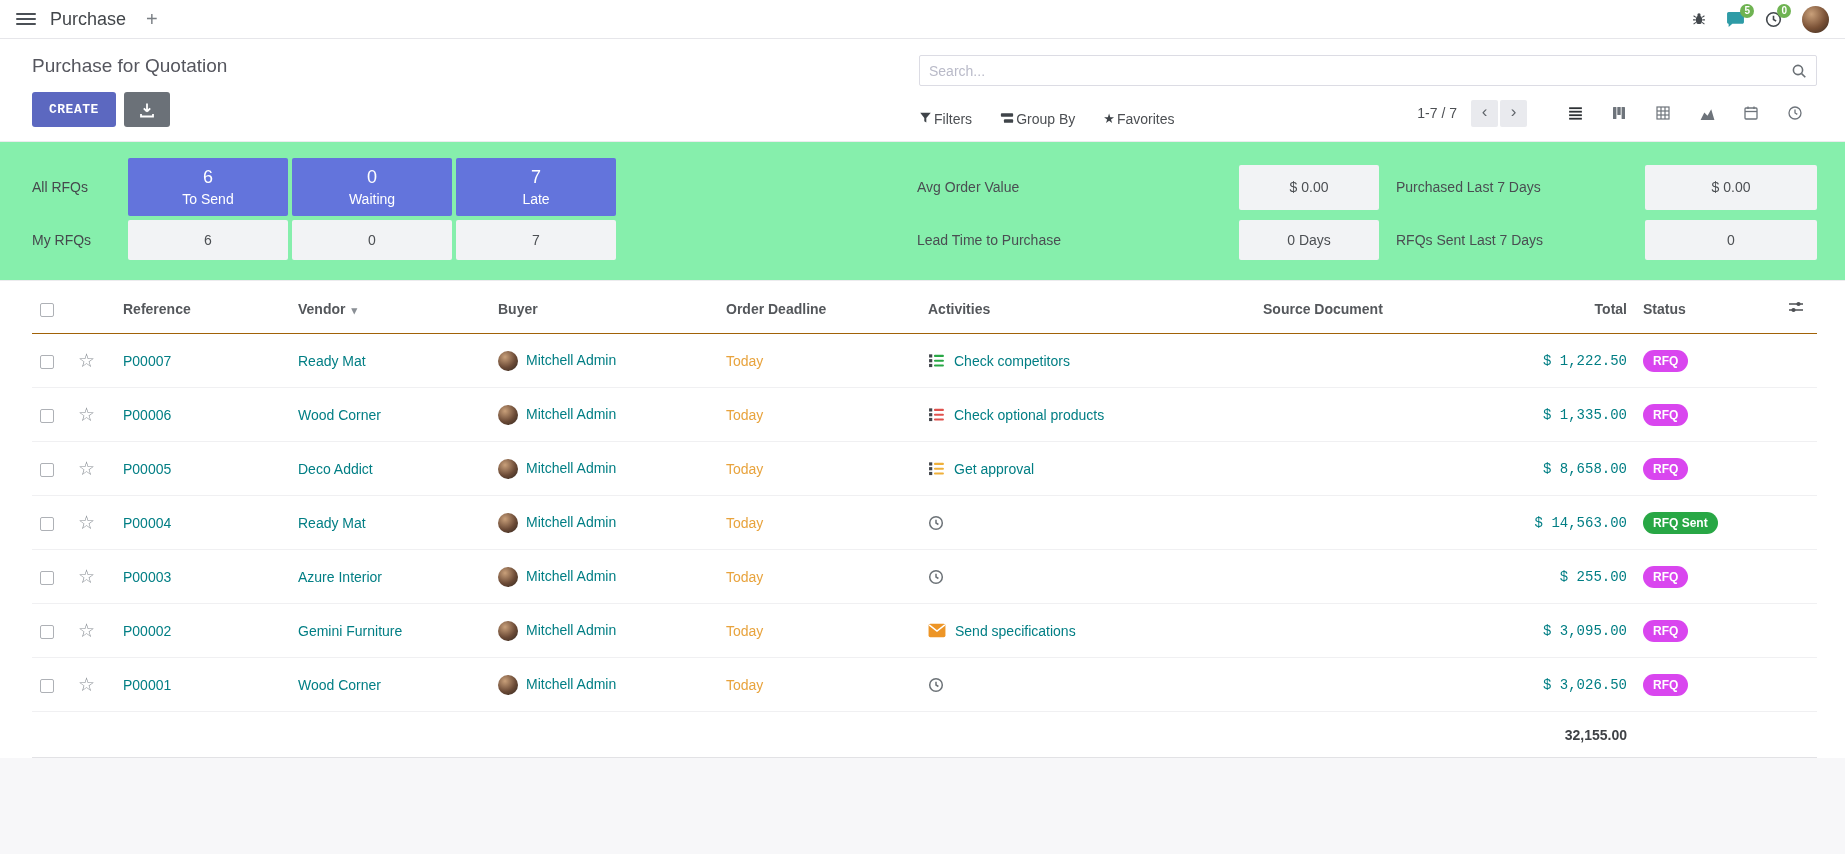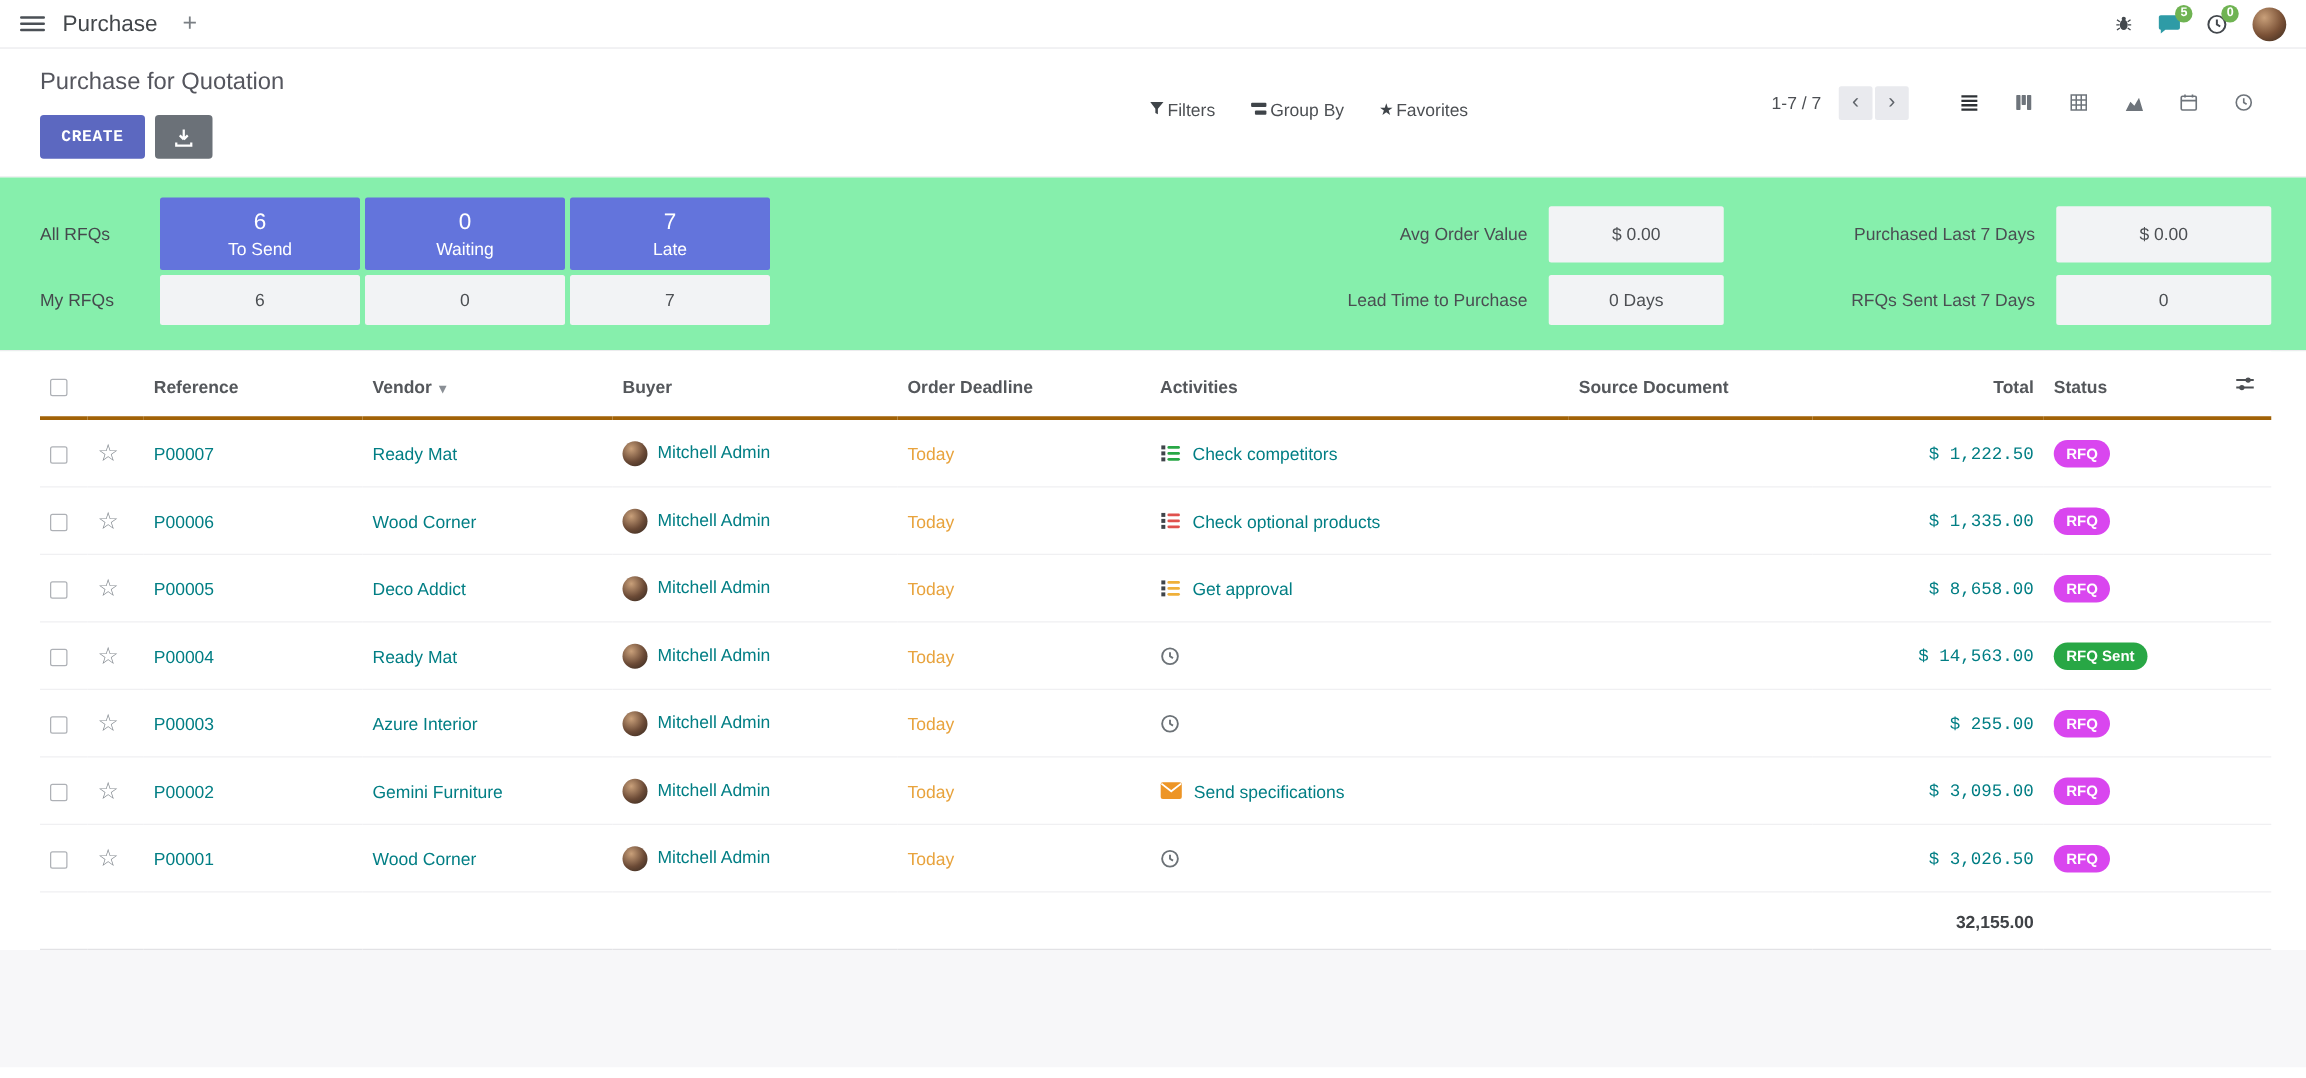--- a/index.html
+++ b/index.html
@@ -48,29 +48,29 @@
   .dash-left { display:grid; grid-template-columns:92px 160px 160px 160px; grid-template-rows:58px 40px; gap:4px; align-items:stretch; }
   .dash-label { align-self:center; font-size:14px; color:#45494d; }
   .dash-card { background:#6374dc; color:#fff; border-radius:2px; display:flex; flex-direction:column; align-items:center;
     justify-content:center; gap:3px; cursor:pointer; }
   .dash-card .count { font-size:18px; }
   .dash-card .clabel { font-size:14px; }
   .dash-my { background:#f2f3f5; border-radius:2px; display:flex; align-items:center; justify-content:center;
     font-size:14px; color:#4c4f53; cursor:pointer; }
   .dash-right { margin-left:auto; display:grid; grid-template-columns:1fr 140px 232px 172px; grid-template-rows:58px 40px;
     column-gap:17px; row-gap:4px; align-items:center; width:900px; }
-  .stat-label { text-align:right; font-size:14px; color:#4a4e52; }
+  .stat-label { font-size:14px; color:#4a4e52; }
   .stat-box { background:#f2f3f5; border-radius:2px; display:flex; align-items:center; justify-content:center; font-size:14px; color:#4c4f53; }
   .stat-box.r1 { height:45px; }
   .stat-box.r2 { height:40px; }
 
   
   .table-wrap { padding:0 28px 0 32px; background:#fff; flex:0 0 auto; }
   table.list { width:1785px; border-collapse:collapse; table-layout:fixed; background:#fff; }
-  thead th { font-size:14px; font-weight:bold; color:#54575b; text-align:left; padding:18px 8px 15px; border-bottom:3px solid #a16207; white-space:nowrap; }
+  thead th { font-size:14px; font-weight:bold; color:#54575b; text-align:left; padding:18px 8px 15px; border-bottom:1px solid #a16207; white-space:nowrap; }
   thead th.num, td.num { text-align:right; }
   tbody td { font-size:14px; padding:0 8px; height:53px; border-bottom:1px solid #f0f0f2; white-space:nowrap; overflow:hidden; vertical-align:middle; }
   tr.data-row { cursor:pointer; }
   .caret { color:#8a8f95; font-size:11px; margin-left:6px; }
   .link { color:#017e84; }
   .today { color:#e8a33d; }
   .amount { color:#017e84;font-family:Liberation Mono, monospace; }
   .badge { display:inline-block; background:#d946ef; color:#fff; font-size:12px; font-weight:bold; padding:4px 10px; border-radius:11px; }
   .badge.sent { background:#28a745; }
   .star { color:#878d93; font-size:19px; cursor:pointer; }
@@ -132,20 +132,27 @@
           <svg viewBox="0 0 16 16" width="16" height="16">
               <g fill="none" stroke="#fff" stroke-width="1.8">
                 <path d="M8 1.5v8M8 9.5L4.8 6.3M8 9.5l3.2-3.2"></path>
                 <path d="M2 12v2.5h12V12"></path>
               </g>
             </svg>
         </button>
       </div>
     </div>
     <div class="cp-right">
+      <div class="search-box">
+        <input class="search-input" type="text" placeholder="Search..." style="">
+        <svg viewBox="0 0 16 16" width="16" height="16">
+            <circle cx="7" cy="7" r="4.6" fill="none" stroke="#6a7075" stroke-width="1.6"></circle>
+            <line x1="10.6" y1="10.6" x2="14.3" y2="14.3" stroke="#6a7075" stroke-width="1.6"></line>
+          </svg>
+      </div>
       <div class="cp-tools">
         <button class="tool-btn">
           <svg viewBox="0 0 16 16" width="13" height="13">
               <path d="M1.5 2h13L9 8.6V14l-2.5-1.3V8.6z" fill="#3f4449"></path>
             </svg>
           <span>Filters</span>
         </button>
         <button class="tool-btn">
           <svg viewBox="0 0 16 16" width="14" height="14">
               <g fill="#3f4449">

